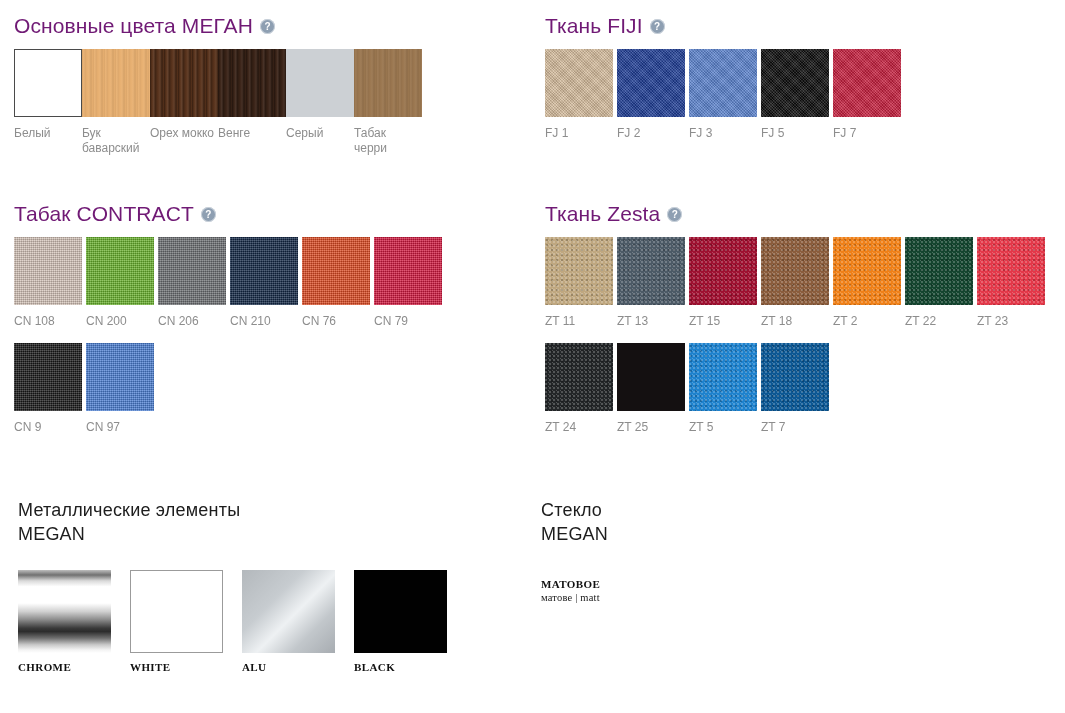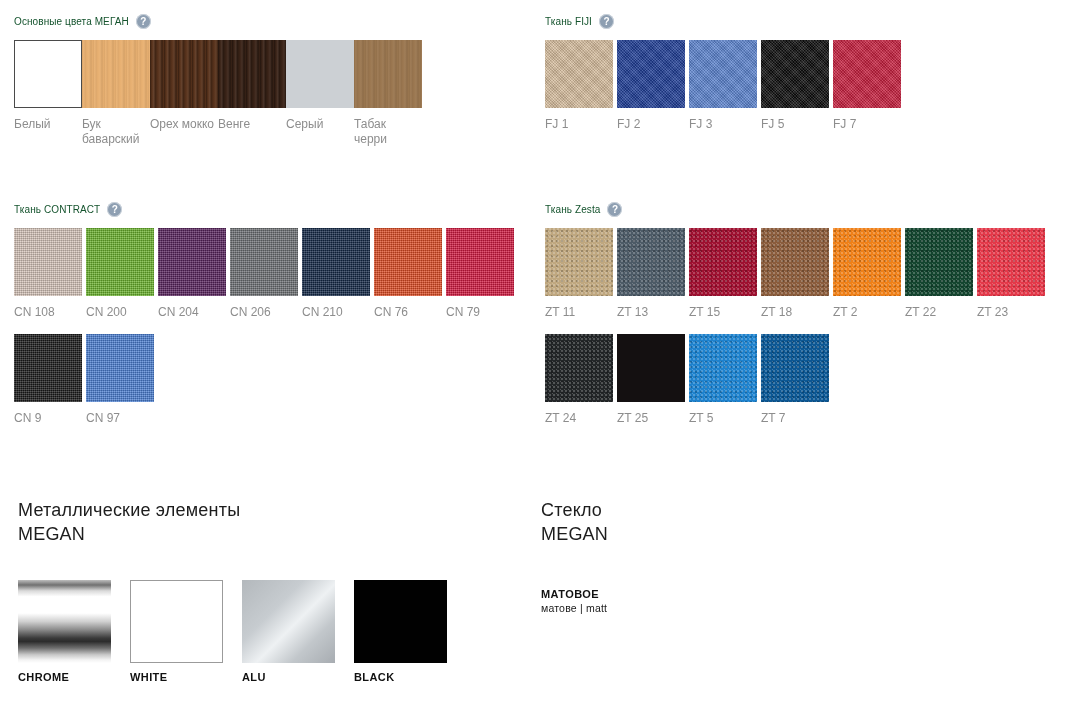--- a/index.html
+++ b/index.html
@@ -17,22 +17,22 @@
   .section { position: absolute; }
 
   .sec-head {
     display: flex;
     align-items: center;
     gap: 7px;
     margin-bottom: 11px;
     white-space: nowrap;
   }
   .sec-title {
-    font-size: 10px;
-    color: #14532d;
+    font-size: 21px;
+    color: #701a75;
     letter-spacing: .1px;
   }
   .help-icon {
     width: 15px; height: 15px;
     border-radius: 50%;
     background: #8e9fb2;
     color: #ffffff;
     font-size: 10px;
     line-height: 15px;
     text-align: center;
@@ -115,21 +115,21 @@
   .bordered { border: 1px solid #4a4a4a; }
 
   
   .block-title {
     font-size: 18px;
     color: #1d1d1d;
     line-height: 1.35;
     letter-spacing: .2px;
     white-space: pre-line;
   }
-  .mat-row { display: flex; margin-top: 33px; }
+  .mat-row { display: flex; margin-top: 23px; font-family: Liberation Serif, serif; }
   .mat-item { flex: 0 0 auto; }
   .mat-chip {
     width: 93px; height: 83px;
     display: block;
     position: relative;
   }
   .mat-label {
     margin-top: 8px;
     font-size: 11px;
     font-weight: bold;
@@ -244,36 +244,32 @@
       </div>
       <div class="swatch">
         <span class="chip pebble" style="background:#c41f3e"></span>
         <div class="chip-label">FJ 7</div>
       </div>
     </div>
   </div>
 
   <div class="section" style="left:14px; top:202px; width:505px;">
     <div class="sec-head">
-      <span class="sec-title">Ткань CONTRACT</span>
+      <span class="sec-title">Табак CONTRACT</span>
       <span class="help-icon">?</span>
     </div>
 
     <div class="swatch-row">
       <div class="swatch">
         <span class="chip weave" style="background:#d6c5ba"></span>
         <div class="chip-label">CN 108</div>
       </div>
       <div class="swatch">
         <span class="chip weave" style="background:#69b32b"></span>
         <div class="chip-label">CN 200</div>
-      </div>
-      <div class="swatch">
-        <span class="chip weave" style="background:#57215c"></span>
-        <div class="chip-label">CN 204</div>
       </div>
       <div class="swatch">
         <span class="chip weave" style="background:#6d7073"></span>
         <div class="chip-label">CN 206</div>
       </div>
       <div class="swatch">
         <span class="chip weave" style="background:#122746"></span>
         <div class="chip-label">CN 210</div>
       </div>
       <div class="swatch">

